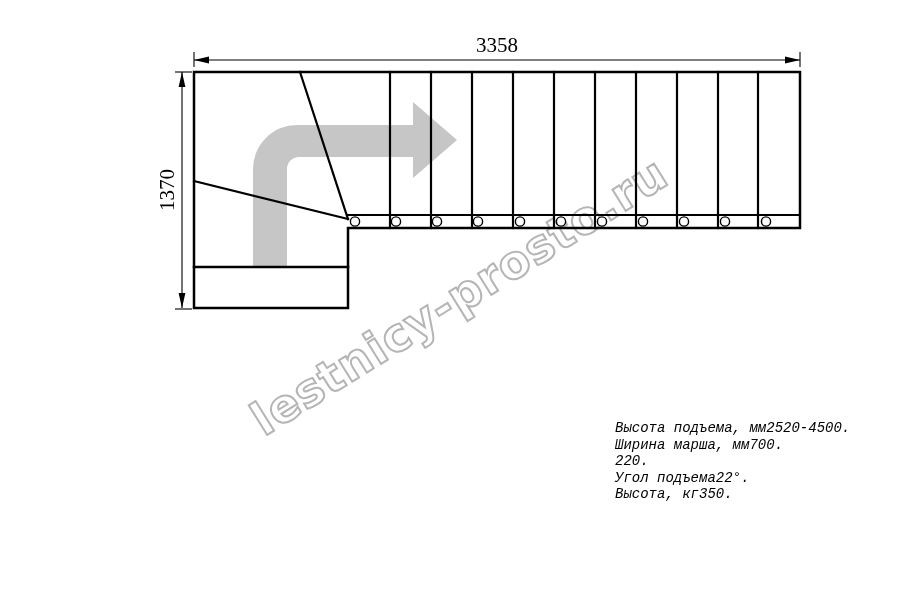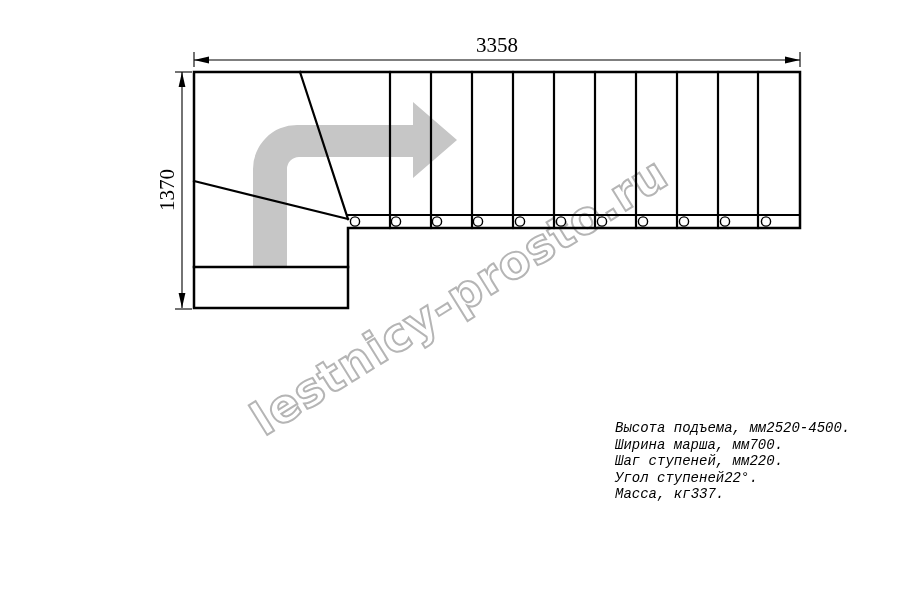--- a/index.html
+++ b/index.html
@@ -129,26 +129,25 @@
   <div class="specs">
     <div class="spec-row">
       <span class="spec-label">Высота подъема, мм</span>
       <span class="spec-value">2520-4500.</span>
     </div>
     <div class="spec-row">
       <span class="spec-label">Ширина марша, мм</span>
       <span class="spec-value">700.</span>
     </div>
     <div class="spec-row">
-      <span class="spec-label">Шаг ступеней, мм</span>
       <span class="spec-value">220.</span>
     </div>
     <div class="spec-row">
-      <span class="spec-label">Угол ступеней</span>
+      <span class="spec-label">Угол подъема</span>
       <span class="spec-value">22°.</span>
     </div>
     <div class="spec-row">
-      <span class="spec-label">Масса, кг</span>
-      <span class="spec-value">337.</span>
+      <span class="spec-label">Высота, кг</span>
+      <span class="spec-value">350.</span>
     </div>
   </div>
 
 </div>
 
 </body></html>

